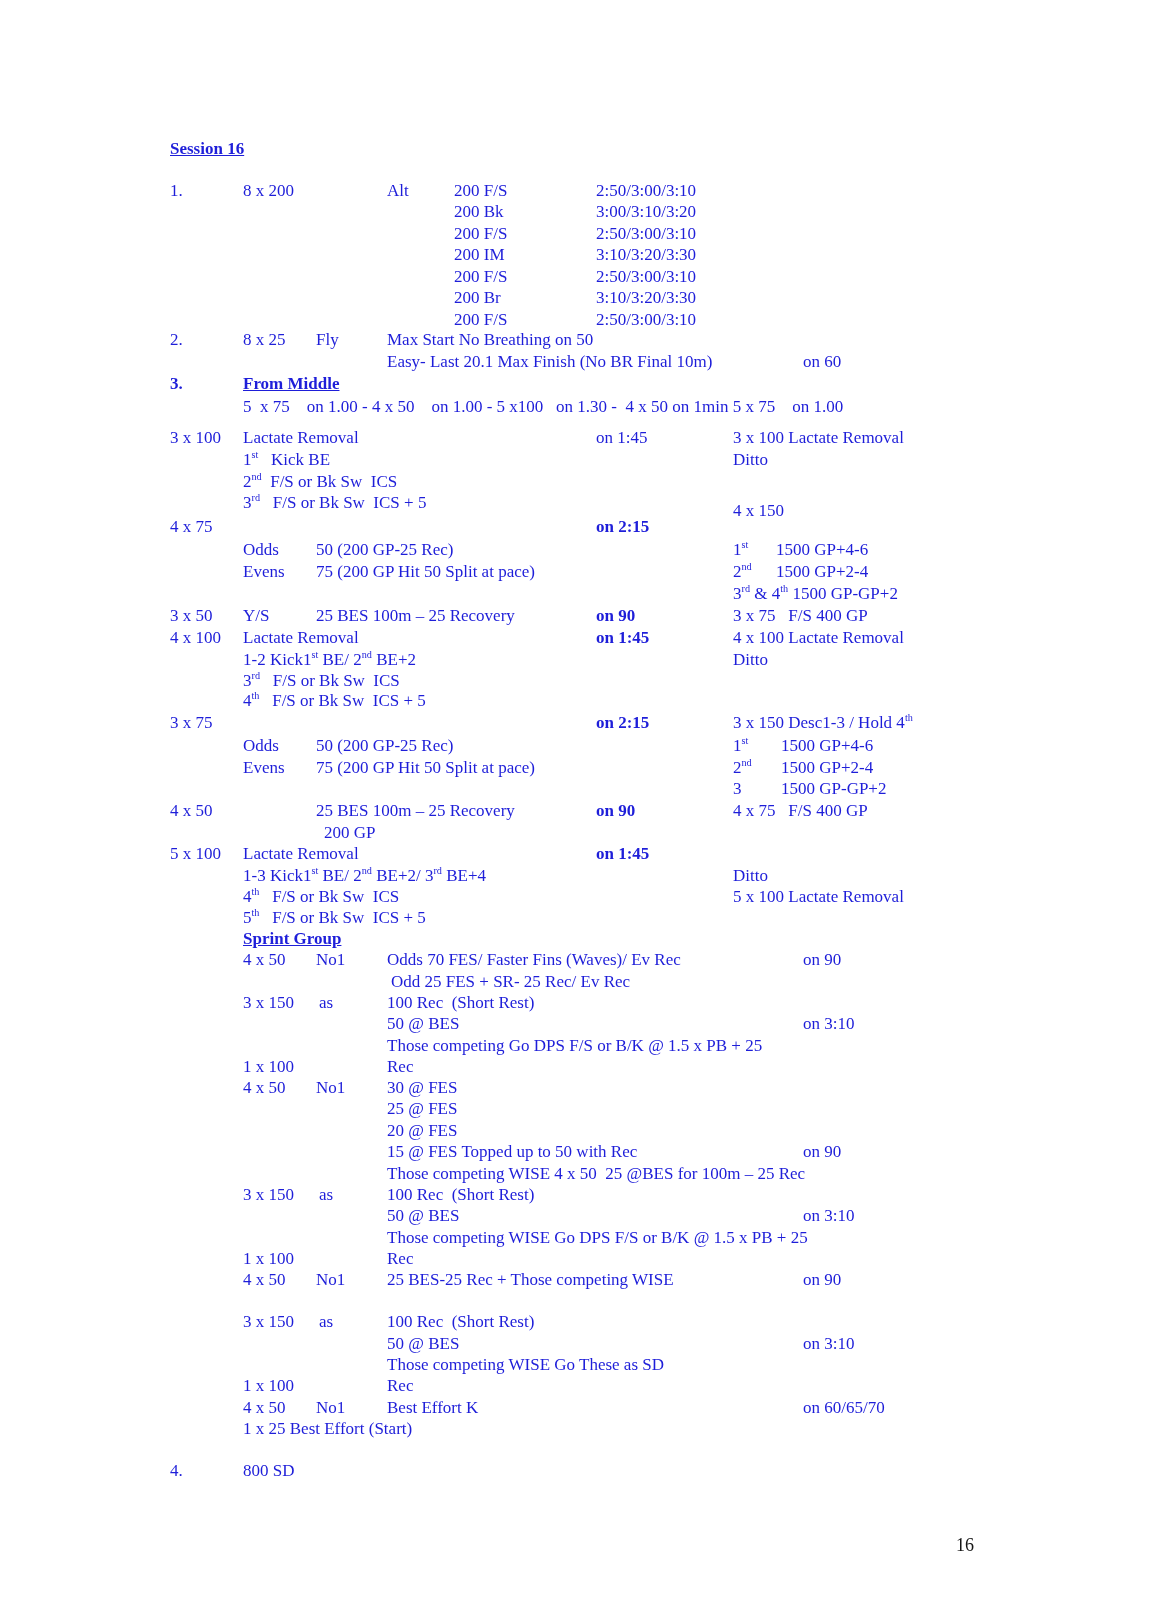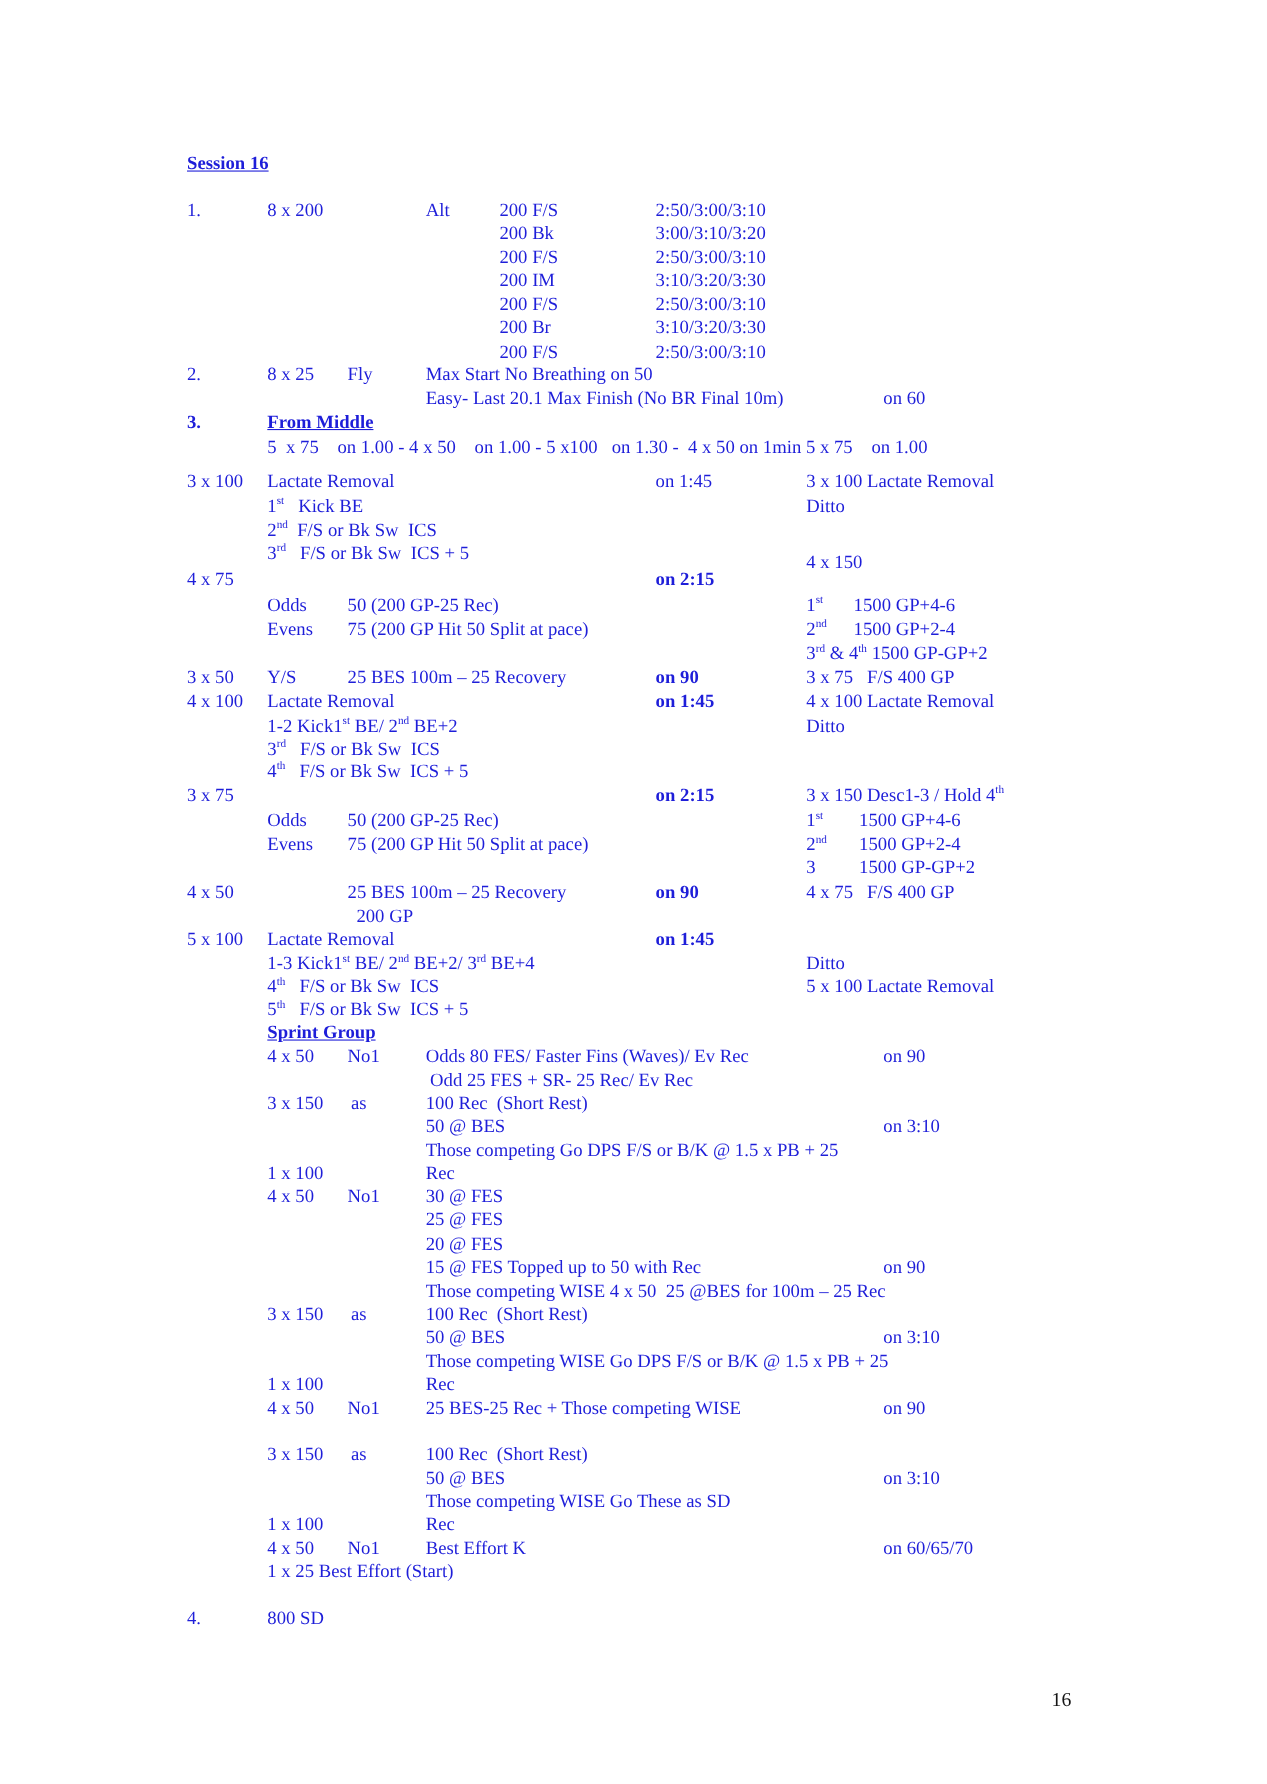--- a/index.html
+++ b/index.html
@@ -125,21 +125,21 @@
       <span class="run" style="left: 243px; top: 843px;">Lactate Removal</span>
       <span class="run b" style="left: 596px; top: 843px;">on 1:45</span>
       <span class="run" style="left: 733px; top: 843px; margin-top: 43px;">5 x 100 Lactate Removal</span>
       <span class="run" style="left: 243px; top: 865px;">1-3 Kick1<sup>st</sup> BE/ 2<sup>nd</sup> BE+2/ 3<sup>rd</sup> BE+4</span>
       <span class="run" style="left: 733px; top: 865px;">Ditto</span>
       <span class="run" style="left: 243px; top: 886px;">4<sup>th</sup>   F/S or Bk Sw  ICS</span>
       <span class="run" style="left: 243px; top: 907px;">5<sup>th</sup>   F/S or Bk Sw  ICS + 5</span>
       <span class="run b u" style="left: 243px; top: 928px;">Sprint Group</span>
       <span class="run" style="left: 243px; top: 949px;">4 x 50</span>
       <span class="run" style="left: 316px; top: 949px;">No1</span>
-      <span class="run" style="left: 387px; top: 949px;">Odds 80 FES/ Faster Fins (Waves)/ Ev Rec</span>
+      <span class="run" style="left: 387px; top: 949px;">Odds 70 FES/ Faster Fins (Waves)/ Ev Rec</span>
       <span class="run" style="left: 803px; top: 949px;">on 90</span>
       <span class="run" style="left: 391px; top: 971px;">Odd 25 FES + SR- 25 Rec/ Ev Rec</span>
       <span class="run" style="left: 243px; top: 992px;">3 x 150</span>
       <span class="run" style="left: 319px; top: 992px;">as</span>
       <span class="run" style="left: 387px; top: 992px;">100 Rec  (Short Rest)</span>
       <span class="run" style="left: 387px; top: 1013px;">50 @ BES</span>
       <span class="run" style="left: 803px; top: 1013px;">on 3:10</span>
       <span class="run" style="left: 387px; top: 1035px;">Those competing Go DPS F/S or B/K @ 1.5 x PB + 25</span>
       <span class="run" style="left: 243px; top: 1056px;">1 x 100</span>
       <span class="run" style="left: 387px; top: 1056px;">Rec</span>

